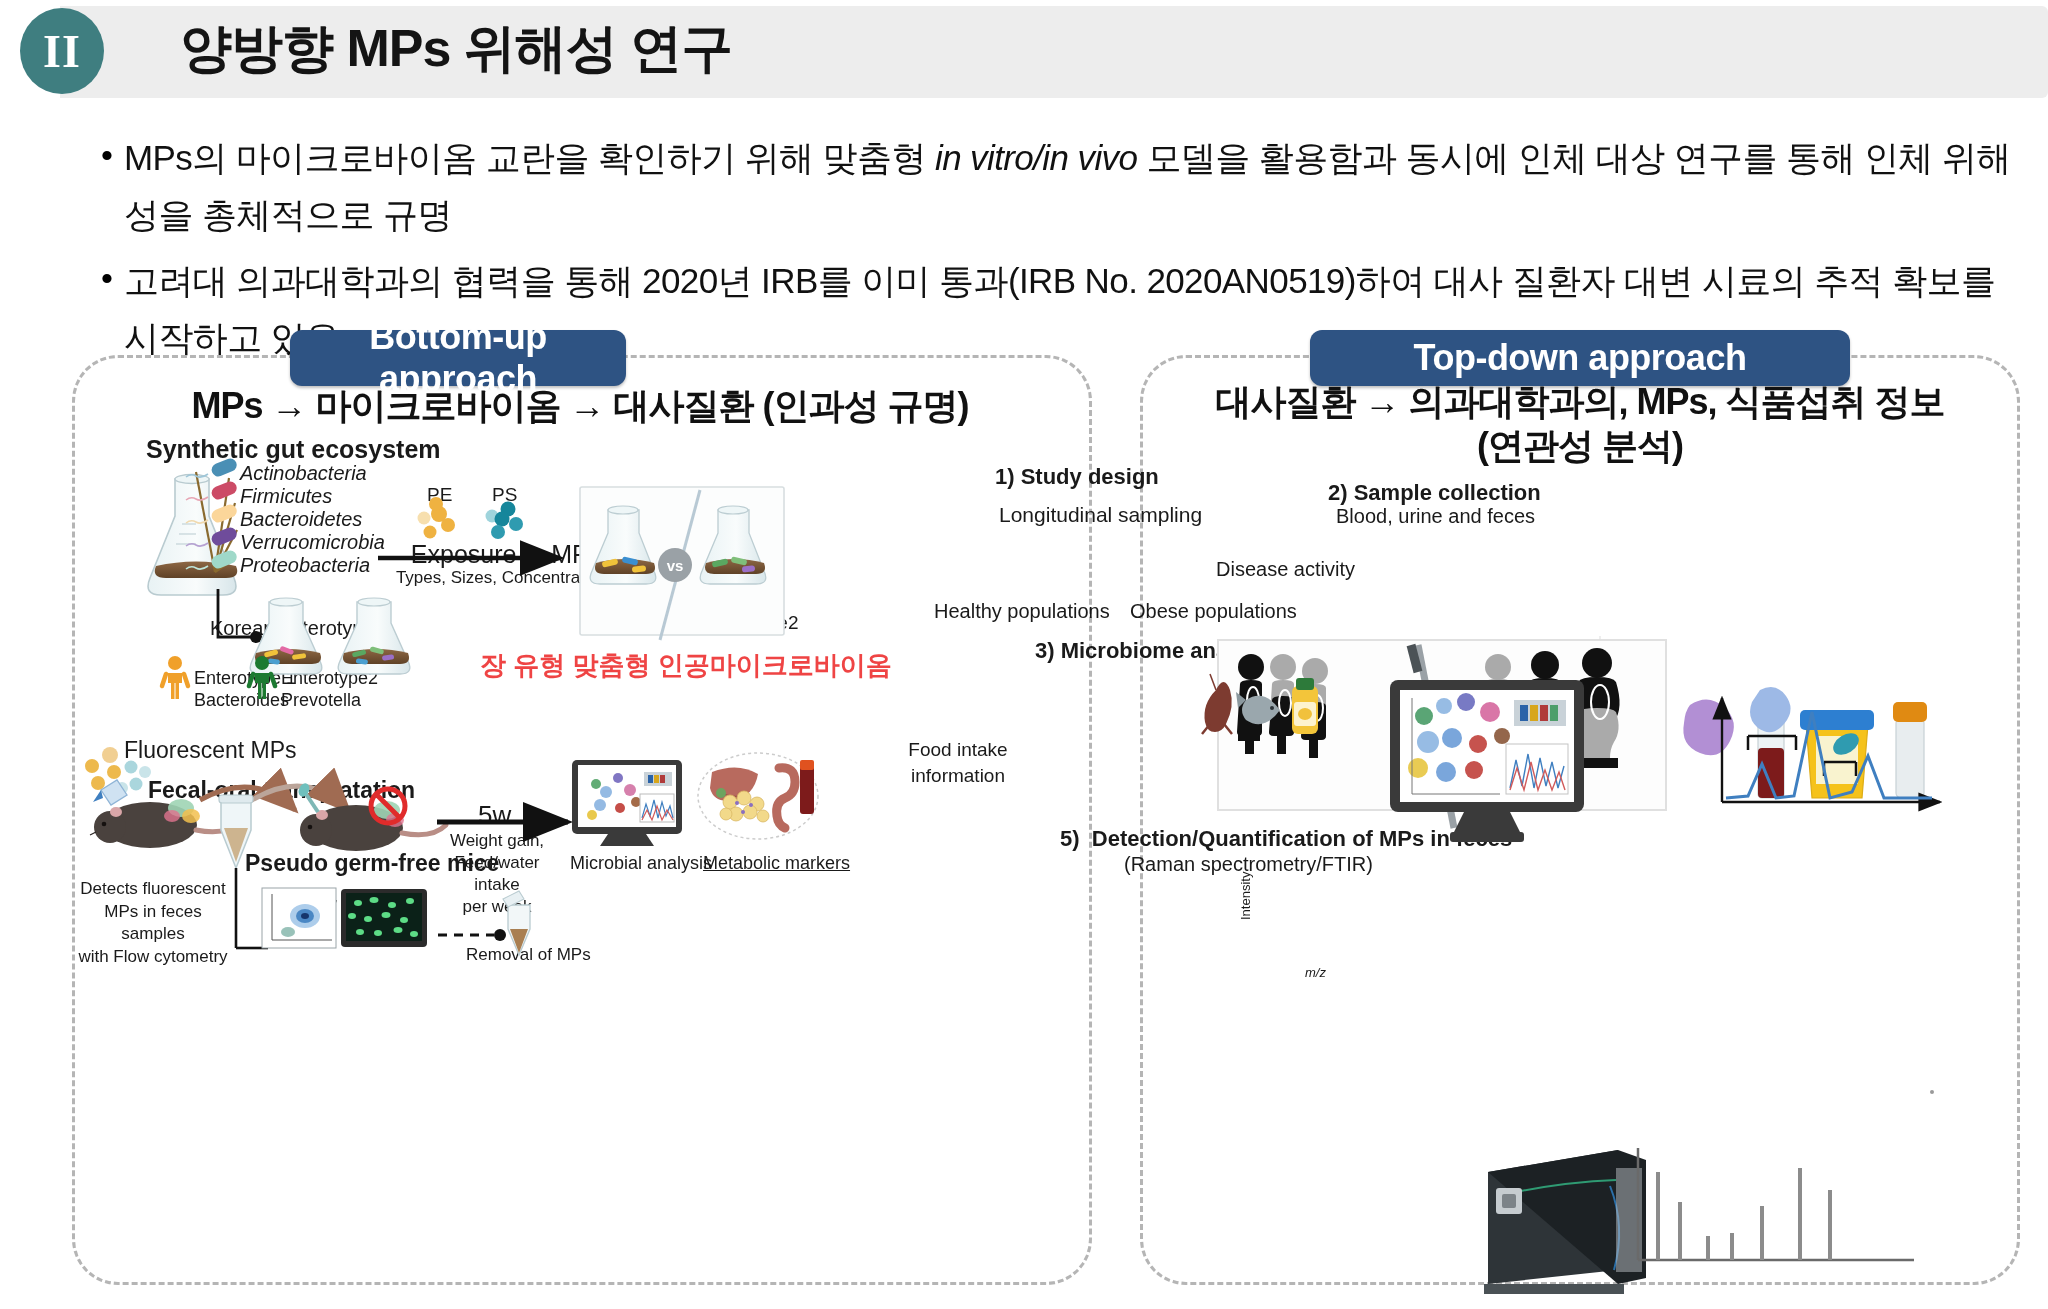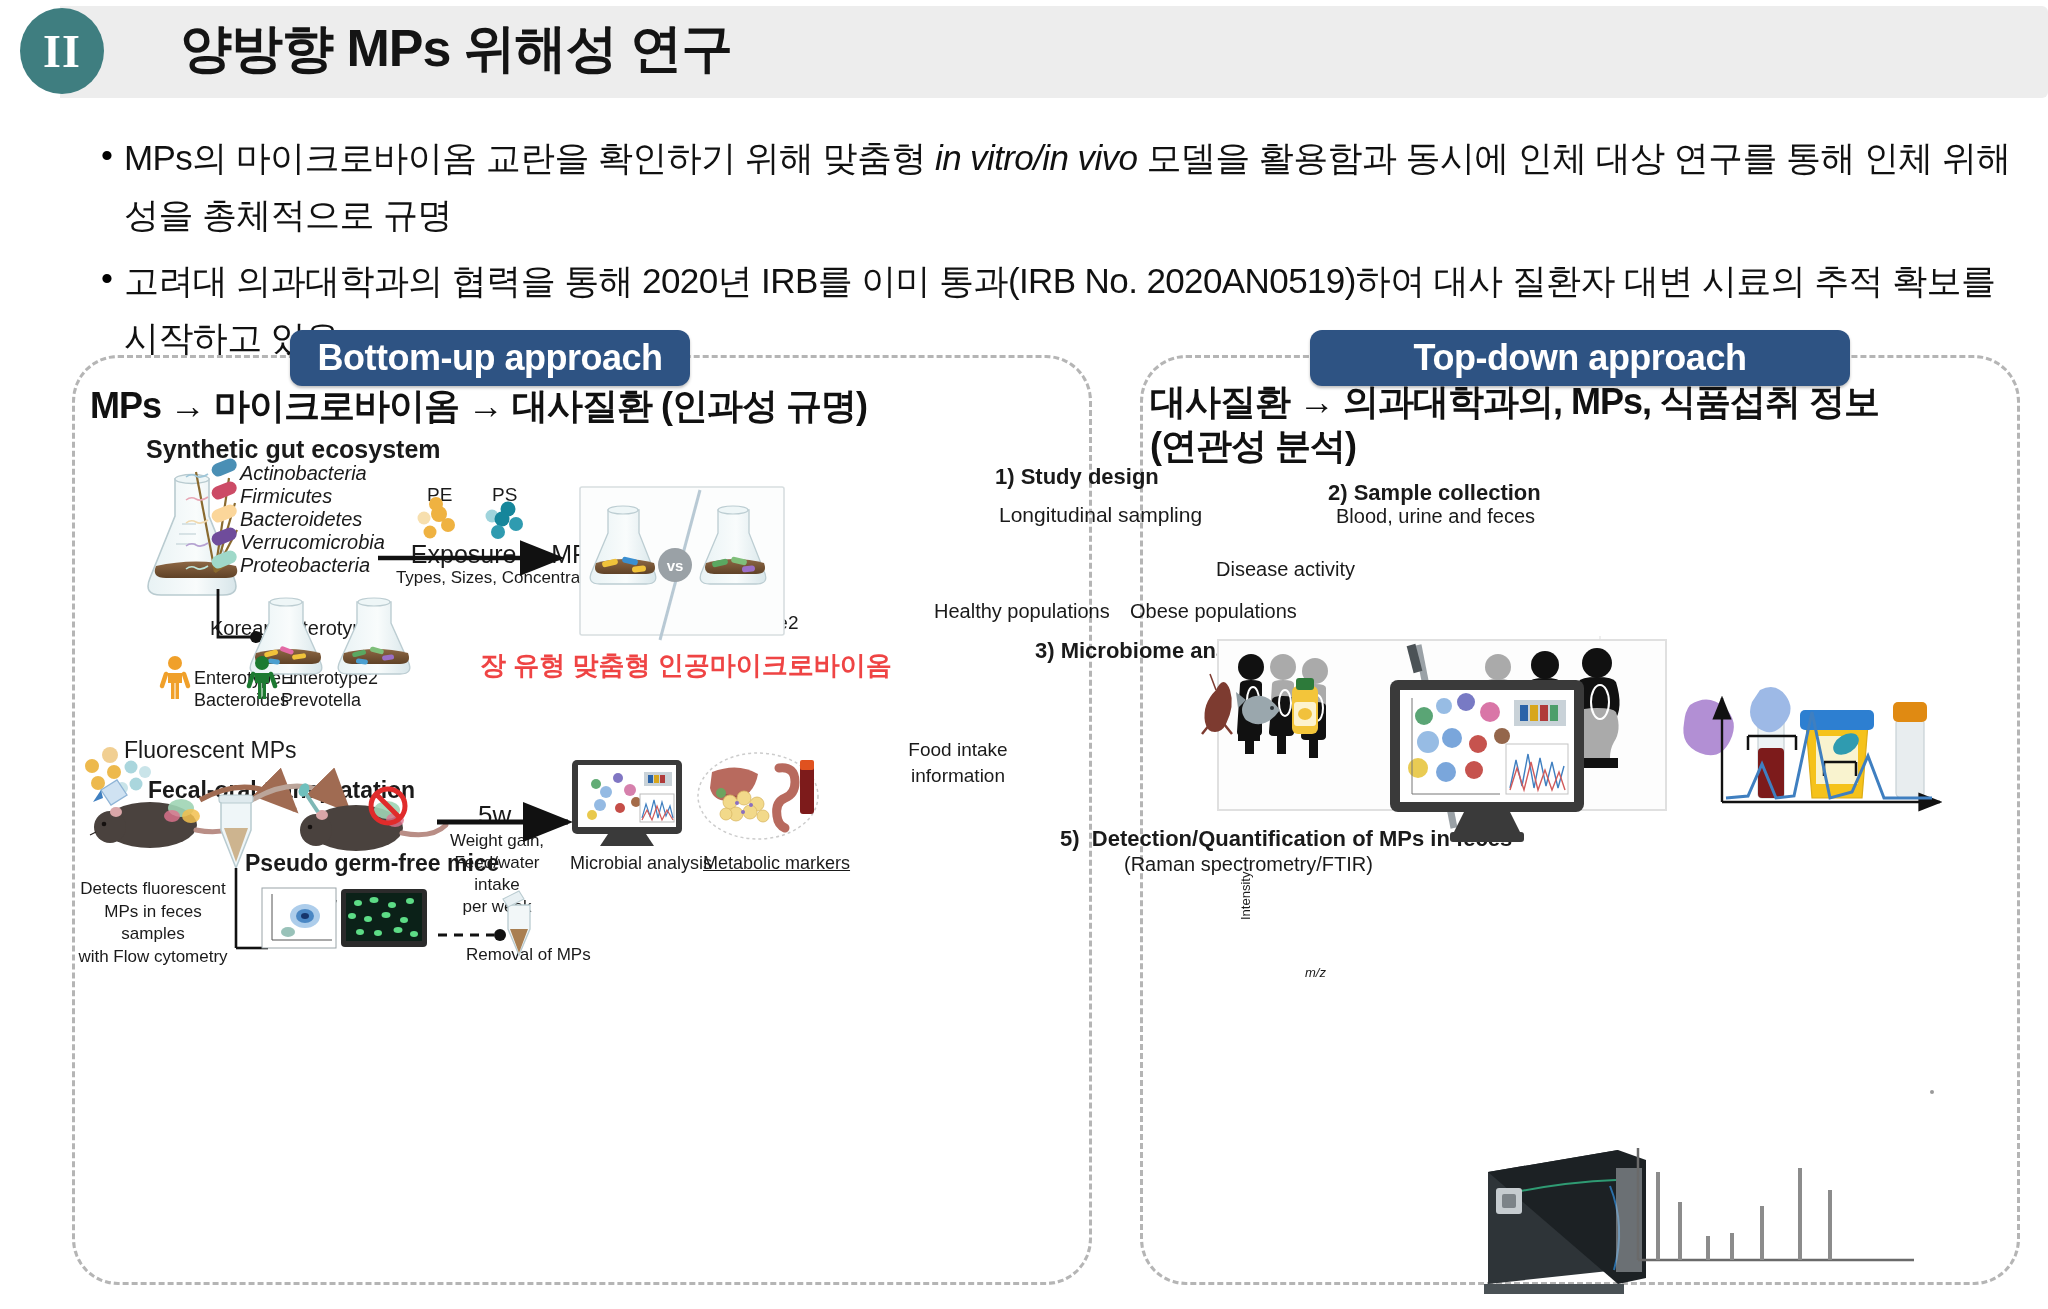--- a/index.html
+++ b/index.html
@@ -26,25 +26,25 @@
   .bullet-text i { font-style: italic; }
 
   
   .panel { position: absolute; border: 3px dashed #b5b5b5; border-radius: 46px; }
   #panel-left  { left: 72px;  top: 355px; width: 1020px; height: 930px; }
   #panel-right { left: 1140px; top: 355px; width: 880px;  height: 930px; }
 
   .pill { position: absolute; background: #2e5383; color: #fff; border-radius: 12px;
           font-size: 36px; font-weight: bold; display: flex; align-items: center;
           justify-content: center; letter-spacing: -0.5px; box-shadow: 0 2px 3px rgba(0,0,0,.25); }
-  #pill-left  { left: 290px;  top: 330px; width: 400px; height: 56px; text-align: center; }
+  #pill-left  { left: 290px;  top: 330px; width: 336px; height: 56px; text-align: center; }
   #pill-right { left: 1310px; top: 330px; width: 540px; height: 56px; }
 
   .panel-subtitle { position: absolute; font-size: 36px; font-weight: bold; color: #111;
-                    text-align: left; letter-spacing: -1px; }
+                    text-align: center; letter-spacing: -1px; }
   #sub-left  { left: 90px;  top: 382px; width: 980px; }
   #sub-right { left: 1150px; top: 380px; width: 860px; line-height: 1.22; }
 
   
   .t        { position: absolute; color: #1a1a1a; white-space: pre; }
   .t.bold   { font-weight: bold; }
   .t.ital   { font-style: italic; }
   .t.center { text-align: center; white-space: normal; }
   .blue-ko  { color: #ef4444; font-weight: bold; }
 

